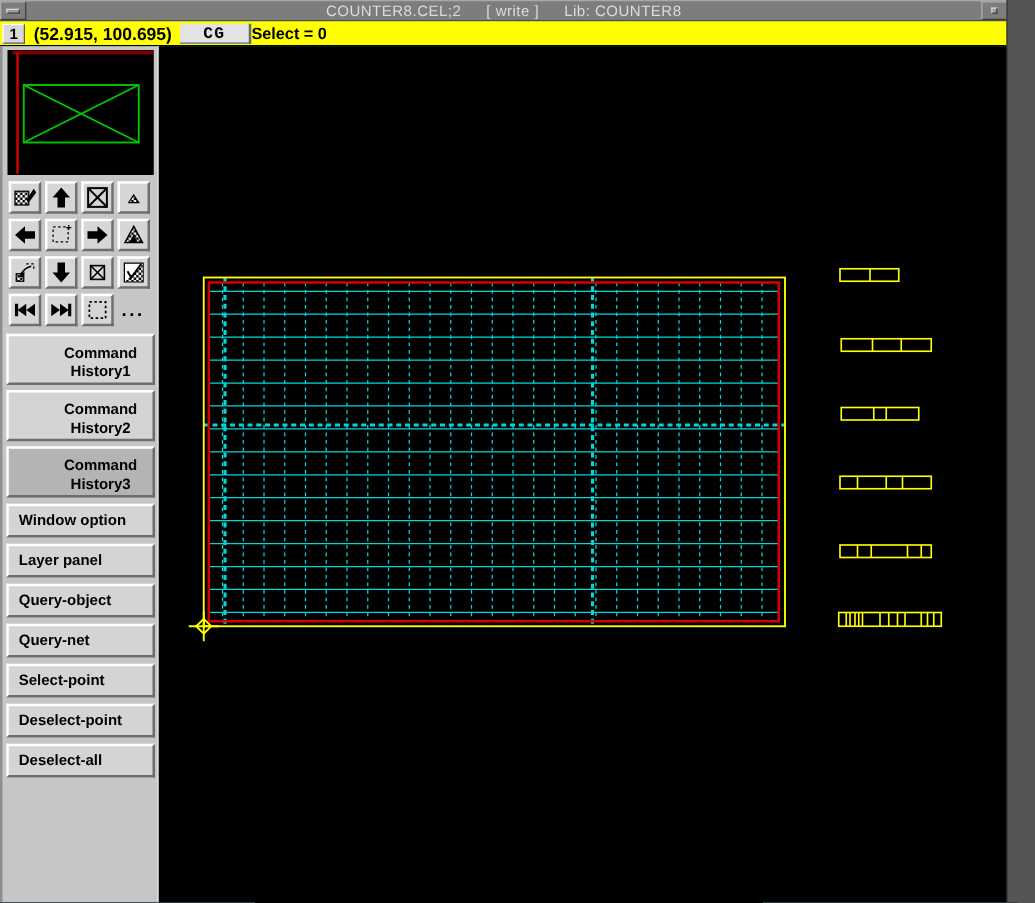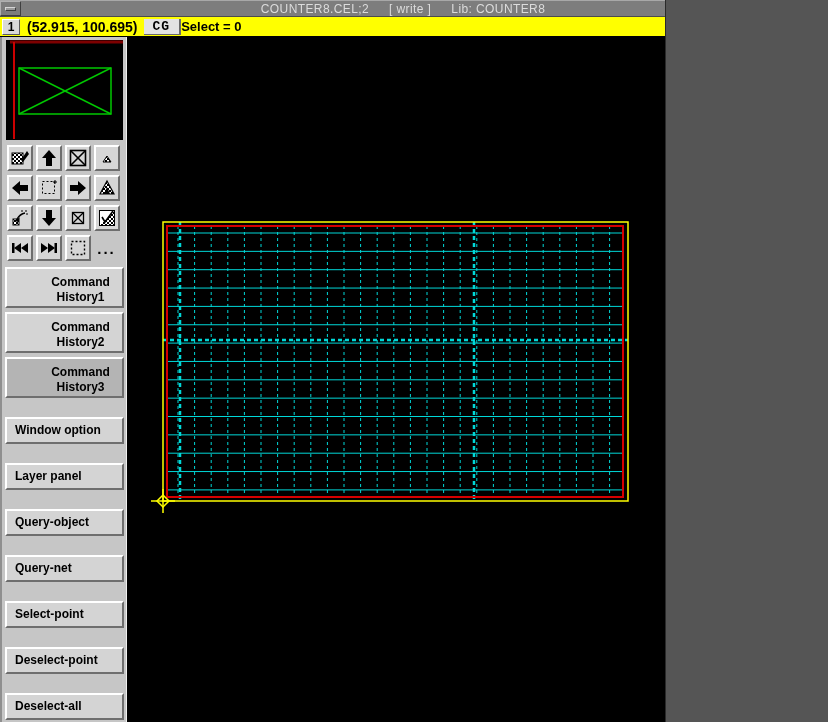--- a/index.html
+++ b/index.html
@@ -1,19 +1,19 @@
 <!DOCTYPE html>
 <html><head>
 <meta charset="utf-8">
 <style>
   * { margin:0; padding:0; box-sizing:border-box; }
   html,body { background:#555; }
   body { font-family:"Liberation Sans", sans-serif; }
   .window{
-    position:relative; width:665px; height:722px; background:#0f766e;
+    position:relative; width:805px; height:722px; background:#0f766e;
     outline:1px solid #2a2a2a; overflow:hidden;
   }
   
   .titlebar{
     position:absolute; left:0; top:0; width:828px; height:17px;
     background:#7d7d7d; border-top:1px solid #a8a8a8; border-bottom:1px solid #4c4c4c;
     display:flex; align-items:center;
   }
   .tb-btn{
     width:21px; height:15px; background:#7d7d7d; flex:0 0 auto;
@@ -41,21 +41,21 @@
     background:#ffff00; display:flex; align-items:center; border-bottom:1px solid #000;
   }
   .win-num{
     width:18px; height:16px; margin-left:2px; background:#d9d9d9; color:#000;
     border-top:1px solid #fff; border-left:1px solid #fff;
     border-right:1px solid #5a5a5a; border-bottom:1px solid #5a5a5a;
     font-weight:bold; font-size:12px; display:flex; align-items:center; justify-content:center;
   }
   .coords{ margin-left:7px; color:#000; font-weight:bold; font-size:14px; }
   .cg-badge{
-    margin-left:6px; padding:0 9px; height:16px; background:#e3e3e3; color:#000;
+    margin-left:6px; padding:0 19px; height:16px; background:#e3e3e3; color:#000;
     border-right:2px solid #6a6a6a; border-bottom:1px solid #6a6a6a;
     font-weight:bold; font-size:13px; font-family:"Liberation Mono", monospace;
     display:flex; align-items:center; letter-spacing:1px; cursor:default;
   }
   .select-status{ color:#000; font-weight:bold; font-size:13px; }
   
   .body{ position:absolute; left:0; top:37px; width:828px; height:685px; display:flex; }
   .sidebar{
     width:127px; flex:0 0 auto; background:#c6c6c6; height:685px;
     border-left:2px solid #8f8f8f; border-right:1px solid #efefef; overflow:hidden;
@@ -80,21 +80,21 @@
   
   .btn{
     display:block; width:119px; margin:0 0 0 3px; background:#d4d4d4; color:#000;
     border-top:2px solid #ffffff; border-left:2px solid #ffffff;
     border-right:2px solid #6e6e6e; border-bottom:2px solid #6e6e6e;
     font-weight:bold; font-size:12px; font-family:"Liberation Sans", sans-serif;
     cursor:default;
   }
   .btn-cmd{ height:41px; margin-top:4px; text-align:center; line-height:15px; padding-top:5px;padding-left:32px; }
   .btn-cmd.pressed{ background:#b4b4b4; }
-  .btn-menu{ height:27px; margin-top:19px; text-align:left; padding-left:8px; line-height:23px; }
+  .btn-menu{ height:27px; margin-top:5px; text-align:left; padding-left:8px; line-height:23px; }
   
   .canvas{ position:relative; flex:1; background:#000; }
   .canvas svg{ position:absolute; left:0; top:0; }
 </style>
 </head>
 <body>
 
 <div class="window">
 
   <div class="titlebar">

